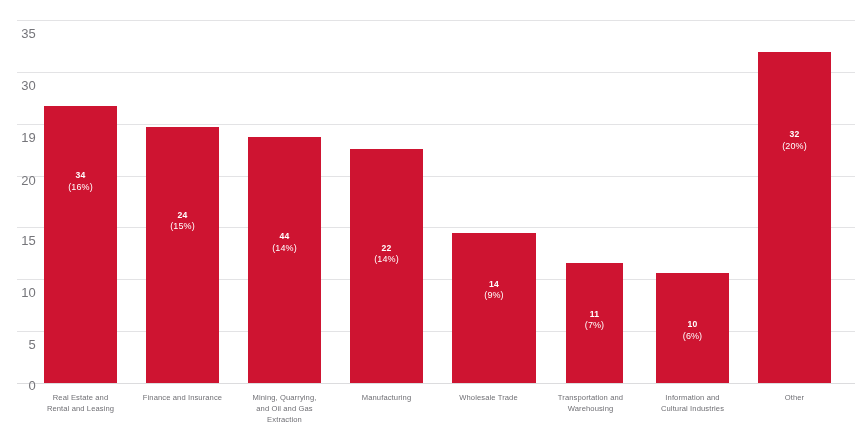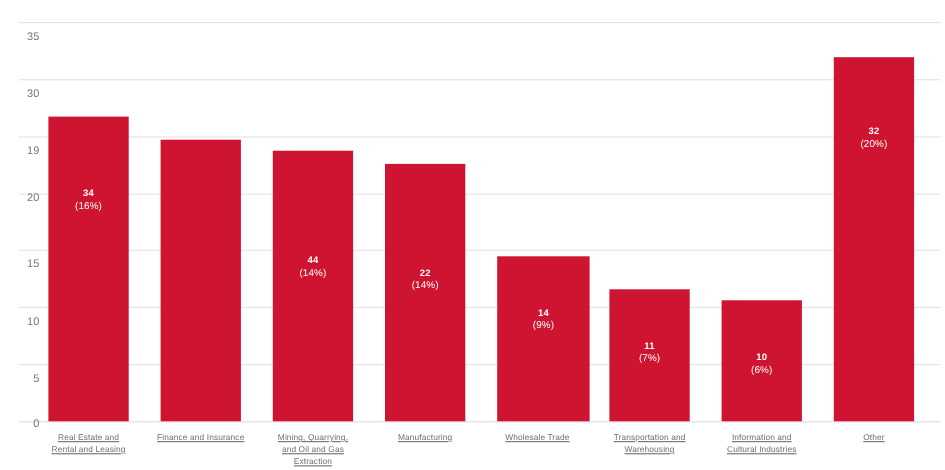--- a/index.html
+++ b/index.html
@@ -30,21 +30,21 @@
   .gridline.baseline {
     background: #dcdcde;
   }
 
   
   .ytick {
     position: absolute;
     left: 0;
     width: 36px;
     text-align: right;
-    font-size: 10px;
+    font-size: 13px;
     color: #75757a;
     letter-spacing: 0.2px;
     line-height: 10px;
   }
 
   
   .bars-layer {
     position: absolute;
     left: 0; top: 0;
     width: 859px; height: 427px;
@@ -84,21 +84,21 @@
   
   .xtick {
     position: absolute;
     top: 392px;
     text-align: center;
     font-size: 7.6px;
     color: #6f6f74;
     line-height: 11px;
     letter-spacing: 0.1px;
   }
-  .xtick span { display: block; white-space: nowrap; text-decoration: underline; }
+  .xtick span { display: block; white-space: nowrap; }
 </style>
 </head>
 <body>
 
 <div id="chart-root">
 
   <div>
     <div class="gridline" style="top:20px"></div>
     <div class="gridline" style="top:71.9px"></div>
     <div class="gridline" style="top:123.7px"></div>
@@ -125,20 +125,24 @@
     <div class="bar-group" style="left:44px;width:73px;height:276.9px">
       <div class="bar" style="height:276.9px"></div>
       <div class="bar-label" style="top:64px">
         <span class="val">34</span>
         <span class="pct">(16%)</span>
       </div>
     </div>
 
     <div class="bar-group" style="left:146px;width:73px;height:256.1px">
       <div class="bar" style="height:256.1px"></div>
+      <div class="bar-label" style="top:83px">
+        <span class="val">24</span>
+        <span class="pct">(15%)</span>
+      </div>
     </div>
 
     <div class="bar-group" style="left:248px;width:73px;height:245.7px">
       <div class="bar" style="height:245.7px"></div>
       <div class="bar-label" style="top:94px">
         <span class="val">44</span>
         <span class="pct">(14%)</span>
       </div>
     </div>
 
@@ -151,39 +155,39 @@
     </div>
 
     <div class="bar-group" style="left:452px;width:84px;height:150.4px">
       <div class="bar" style="height:150.4px"></div>
       <div class="bar-label" style="top:46px">
         <span class="val">14</span>
         <span class="pct">(9%)</span>
       </div>
     </div>
 
-    <div class="bar-group" style="left:554px;width:73px;height:120.3px">
+    <div class="bar-group" style="left:566px;width:57px;height:120.3px">
       <div class="bar" style="height:120.3px"></div>
       <div class="bar-label" style="top:46px">
         <span class="val">11</span>
         <span class="pct">(7%)</span>
       </div>
     </div>
 
     <div class="bar-group" style="left:656px;width:73px;height:109.9px">
       <div class="bar" style="height:109.9px"></div>
       <div class="bar-label" style="top:46px">
         <span class="val">10</span>
         <span class="pct">(6%)</span>
       </div>
     </div>
 
     <div class="bar-group" style="left:758px;width:73px;height:330.8px">
       <div class="bar" style="height:330.8px"></div>
-      <div class="bar-label" style="top:62px">
+      <div class="bar-label" style="top:77px">
         <span class="val">32</span>
         <span class="pct">(20%)</span>
       </div>
     </div>
 
   </div>
 
   <div>
 
     <div class="xtick" style="left:30px;width:101px">

